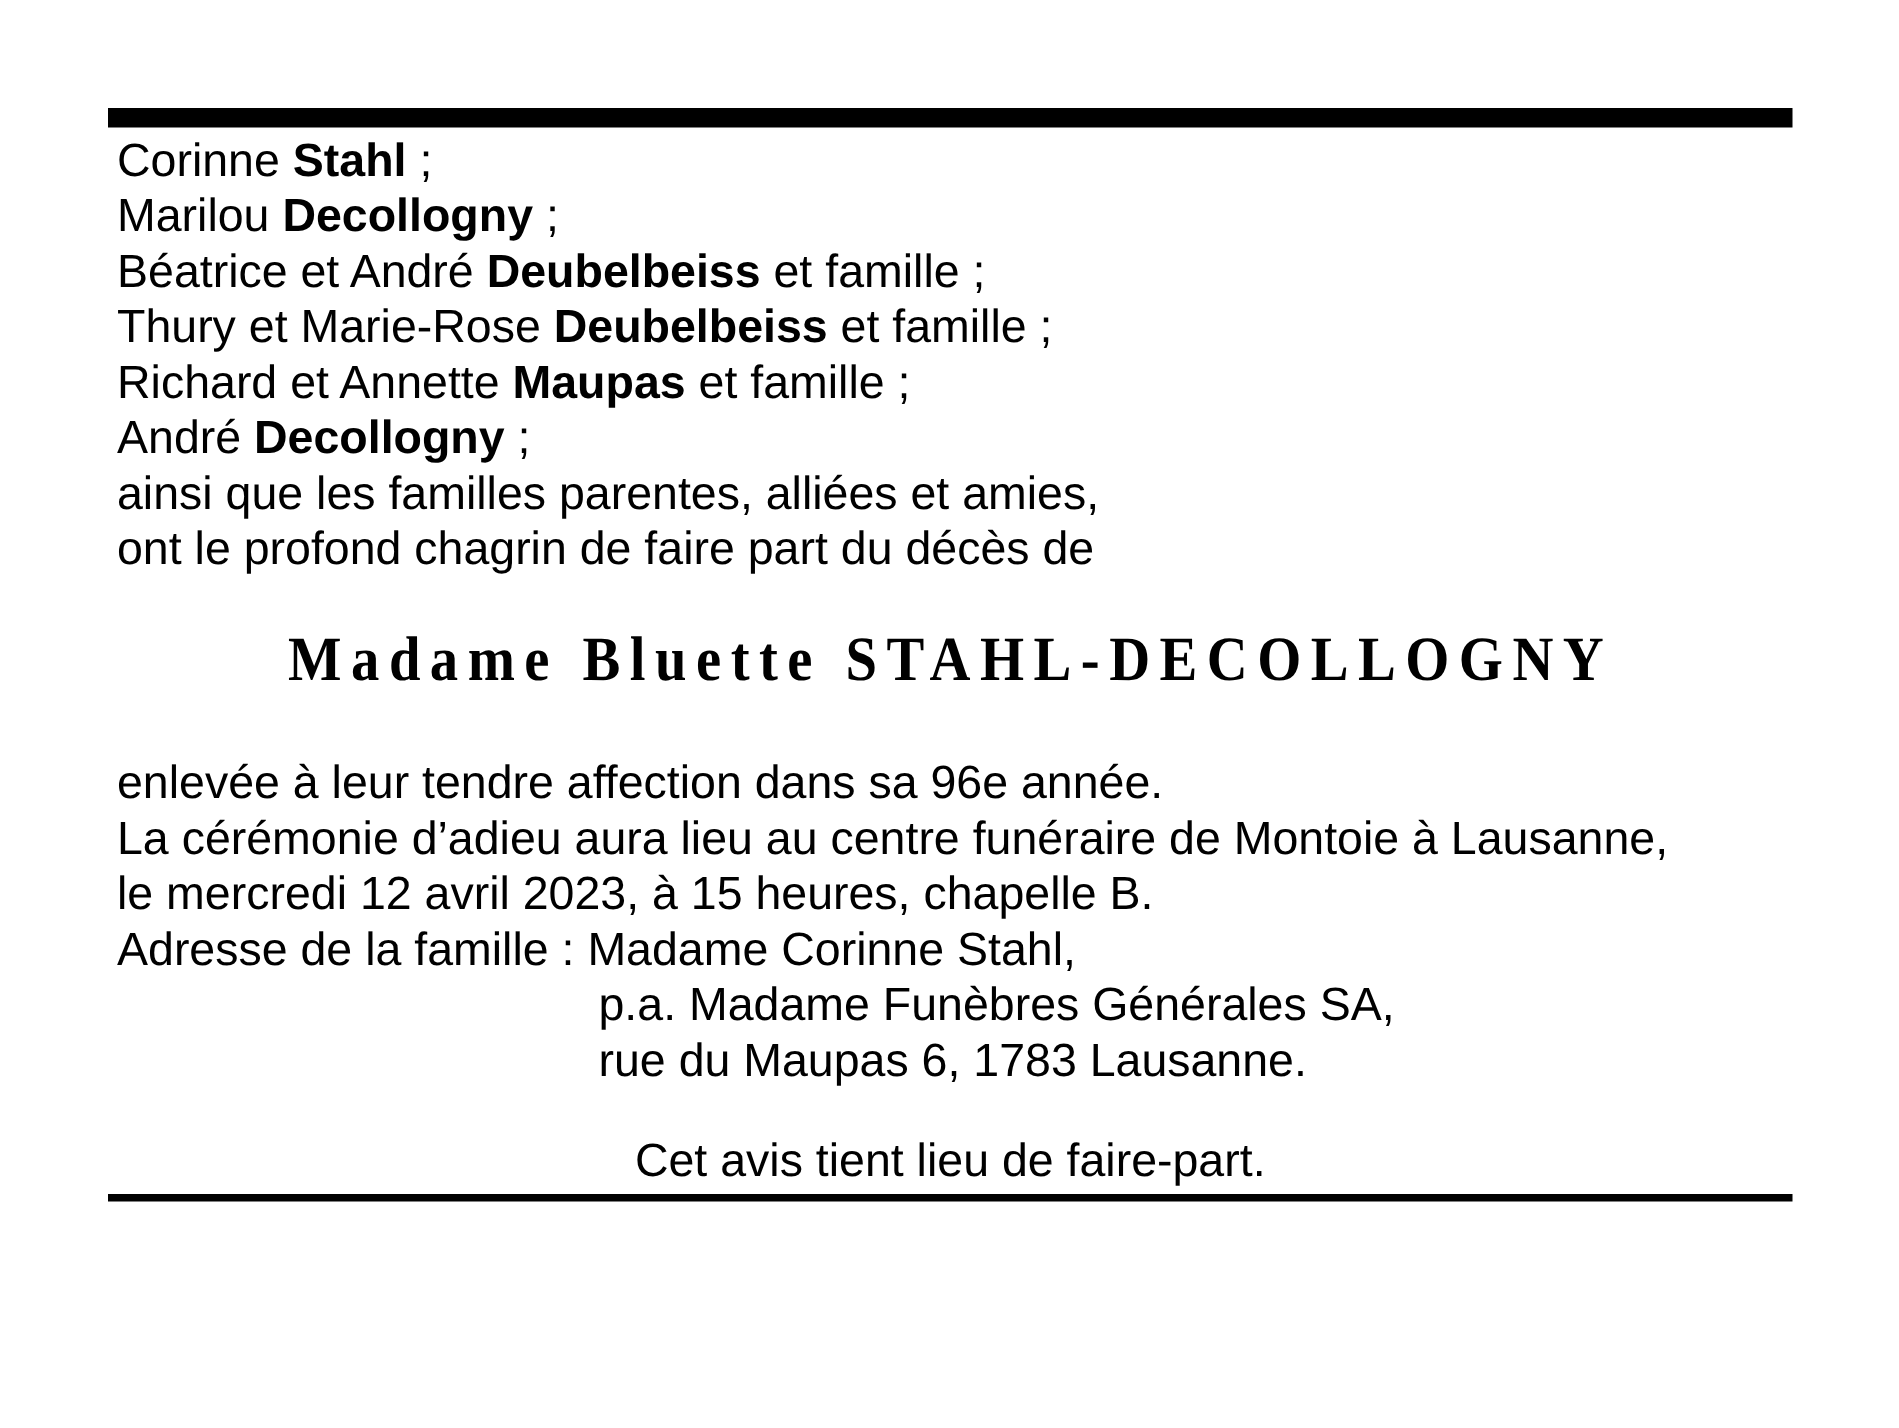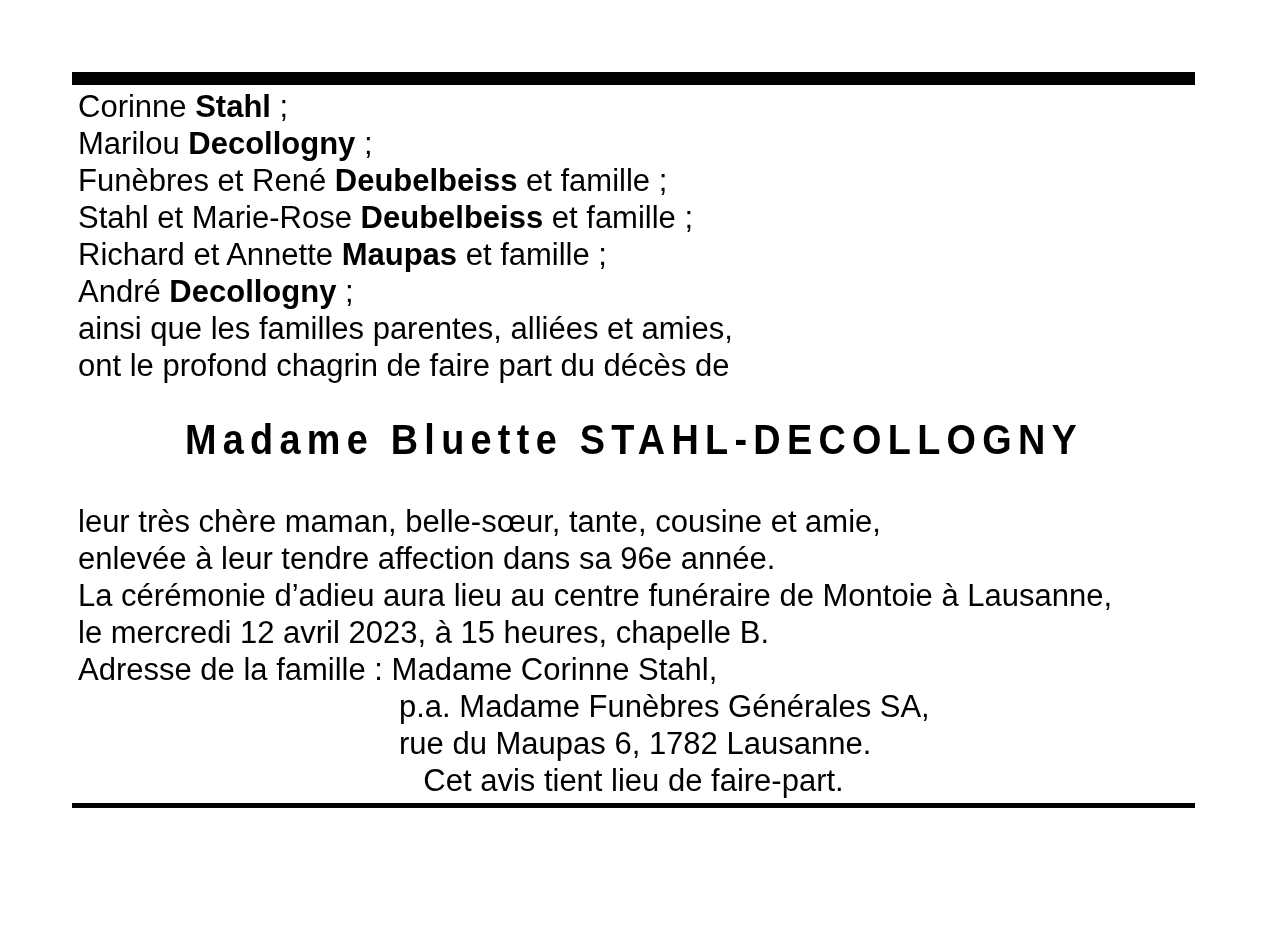--- a/index.html
+++ b/index.html
@@ -40,70 +40,71 @@
     white-space: nowrap;
   }
   .line b {
     font-weight: bold;
   }
   .name-line {
     margin-top: 32px;
     text-align: center;
     line-height: 48px;
     white-space: nowrap;
+    font-family: Liberation Serif, serif;
   }
   .name-line .big-name {
     display: inline-block;
     font-size: 42px;
     font-weight: bold;
     letter-spacing: 7px;
     transform: scaleX(0.9);
   }
   .details-block {
     margin-top: 30px;
   }
   .indent {
     padding-left: 327px;
   }
   .closing-line {
+    margin-top: 30px;
     text-align: center;
     padding-left: 0;
   }
 </style>
 </head>
 <body>
 
 <div class="page">
   <div class="content">
 
     <div class="rule-top"></div>
 
     <div class="intro-block">
       <div class="line"><span>Corinne </span><b>Stahl</b><span> ;</span></div>
       <div class="line"><span>Marilou </span><b>Decollogny</b><span> ;</span></div>
-      <div class="line"><span>Funèbres et René </span><b>Deubelbeiss</b><span> et famille ;</span></div>
-      <div class="line"><span>Stahl et Marie-Rose </span><b>Deubelbeiss</b><span> et famille ;</span></div>
+      <div class="line"><span>Béatrice et André </span><b>Deubelbeiss</b><span> et famille ;</span></div>
+      <div class="line"><span>Thury et Marie-Rose </span><b>Deubelbeiss</b><span> et famille ;</span></div>
       <div class="line"><span>Richard et Annette </span><b>Maupas</b><span> et famille ;</span></div>
       <div class="line"><span>André </span><b>Decollogny</b><span> ;</span></div>
       <div class="line">ainsi que les familles parentes, alliées et amies,</div>
       <div class="line">ont le profond chagrin de faire part du décès de</div>
     </div>
 
     <div class="name-line">
       <span class="big-name">Madame Bluette STAHL-DECOLLOGNY</span>
     </div>
 
     <div class="details-block">
-      <div class="line">leur très chère maman, belle-sœur, tante, cousine et amie,</div>
       <div class="line">enlevée à leur tendre affection dans sa 96e année.</div>
       <div class="line">La cérémonie d’adieu aura lieu au centre funéraire de Montoie à Lausanne,</div>
       <div class="line">le mercredi 12 avril 2023, à 15 heures, chapelle B.</div>
       <div class="line">Adresse de la famille : Madame Corinne Stahl,</div>
       <div class="line indent">p.a. Madame Funèbres Générales SA,</div>
-      <div class="line indent">rue du Maupas 6, 1782 Lausanne.</div>
+      <div class="line indent">rue du Maupas 6, 1783 Lausanne.</div>
     </div>
 
     <div class="line closing-line">Cet avis tient lieu de faire-part.</div>
 
     <div class="rule-bottom"></div>
 
   </div>
 </div>
 
 </body></html>

